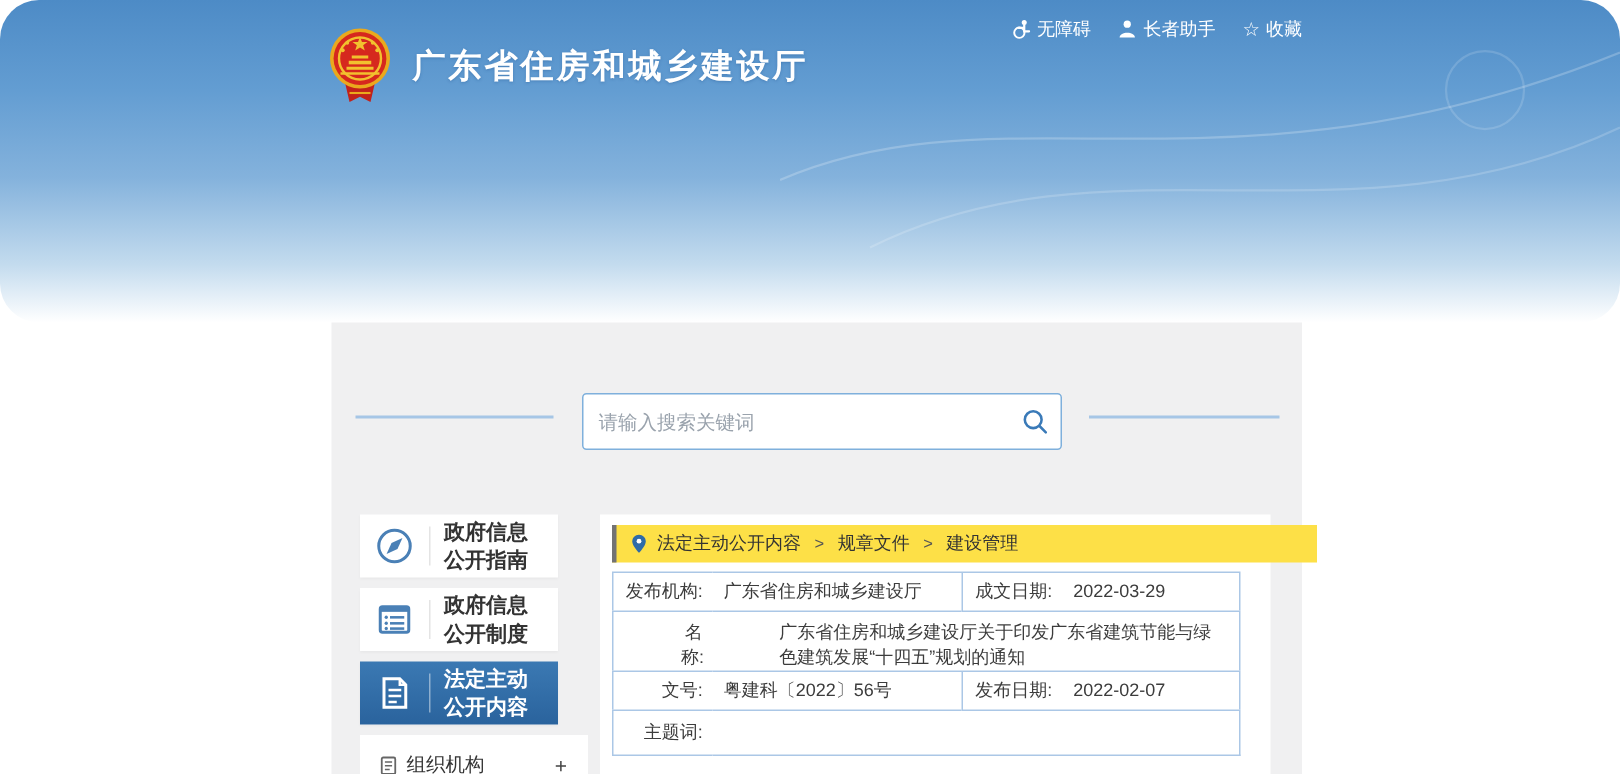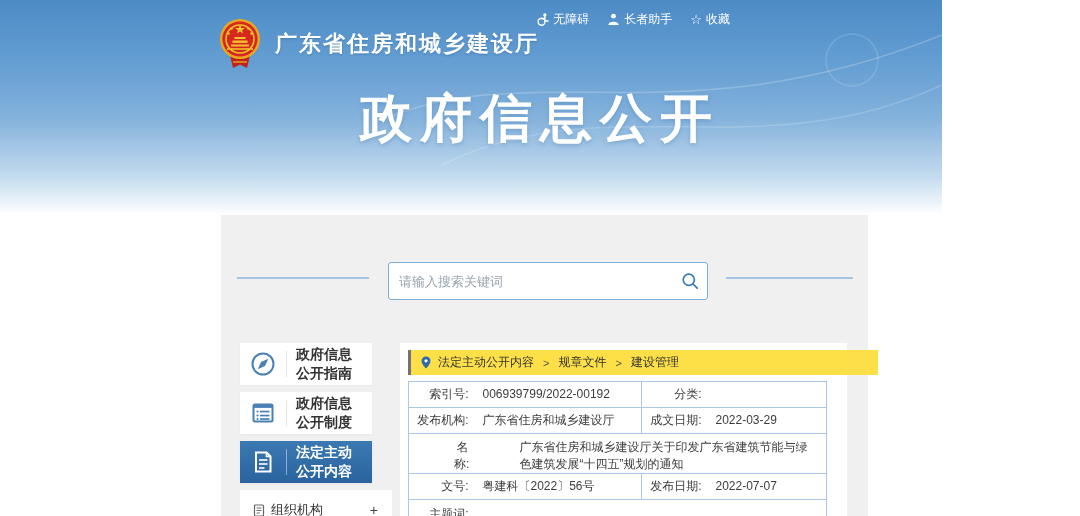--- a/index.html
+++ b/index.html
@@ -3,22 +3,23 @@
 <meta charset="utf-8">
 <style>
   * { margin:0; padding:0; box-sizing:border-box; }
   html,body { width:1080px; height:516px; }
   body {
     position:relative; overflow:hidden; background:#fff;
     font-family:"Liberation Sans", sans-serif;
   }
   
   .hdr {
-    position:absolute; left:0; top:0; width:942px; height:215px;
+    position:absolute; left:0; top:0; width:1080px; height:215px;
     background:linear-gradient(180deg,#4d8bc6 0%,#639dd2 28%,#84b2dc 55%,#c3dbee 82%,#ffffff 100%);
+    border-radius:26px;
   }
   .deco { position:absolute; right:0; top:0; pointer-events:none; }
   
   .topbar {
     position:absolute; top:11px; right:212px; display:flex; gap:18px;
     color:#fff; font-size:12px; align-items:center;
   }
   .toplink { display:flex; align-items:center; gap:4px; cursor:pointer; white-space:nowrap; }
   .toplink .star { font-size:13px; line-height:13px; }
   
@@ -137,21 +138,20 @@
       <circle cx="10.5" cy="15.5" r="1.3" fill="#f2c12e"></circle>
       <circle cx="33.5" cy="15.5" r="1.3" fill="#f2c12e"></circle>
       <rect x="16.5" y="19" width="11" height="2" fill="#f2c12e"></rect>
       <rect x="14.5" y="22.5" width="15" height="2.4" fill="#f2c12e"></rect>
       <rect x="13" y="26.5" width="18" height="2" fill="#f2c12e"></rect>
       <path d="M9 31 L35 31" stroke="#f2c12e" stroke-width="1.6"></path>
     </svg>
     <span class="brand-name">广东省住房和城乡建设厅</span>
   </div>
 
-  <div class="page-title">政府信息公开</div>
 </div>
 
 <div class="panel"></div>
 
 <div class="sline l"></div>
 <div class="sline r"></div>
 
 <div class="search">
   <input type="text" placeholder="请输入搜索关键词" style="">
   <div class="search-btn">
@@ -245,40 +245,34 @@
 </div>
 
 <table class="dtable">
   <colgroup>
       <col class="c1">
       <col class="c2">
       <col class="c3">
       <col class="c4">
     </colgroup>
   <tbody>
-      <tr class="h27">
-    <td class="lbl">索引号:</td>
-    <td class="val">006939799/2022-00192</td>
-    <td class="lbl mid">分类:</td>
-    <td class="val"></td>
-  </tr>
   <tr class="h27">
     <td class="lbl">发布机构:</td>
     <td class="val">广东省住房和城乡建设厅</td>
     <td class="lbl mid">成文日期:</td>
     <td class="val">2022-03-29</td>
   </tr>
   <tr class="h37">
     <td class="lbl">名称:</td>
     <td class="val" colspan="3">广东省住房和城乡建设厅关于印发广东省建筑节能与绿色建筑发展“十四五”规划的通知</td>
   </tr>
   <tr class="h27">
     <td class="lbl">文号:</td>
     <td class="val">粤建科〔2022〕56号</td>
     <td class="lbl mid">发布日期:</td>
-    <td class="val">2022-07-07</td>
+    <td class="val">2022-02-07</td>
   </tr>
   <tr class="h30">
     <td class="lbl">主题词:</td>
     <td class="val" colspan="3"></td>
   </tr>
 </tbody>
   </table>
 
 </body></html>

